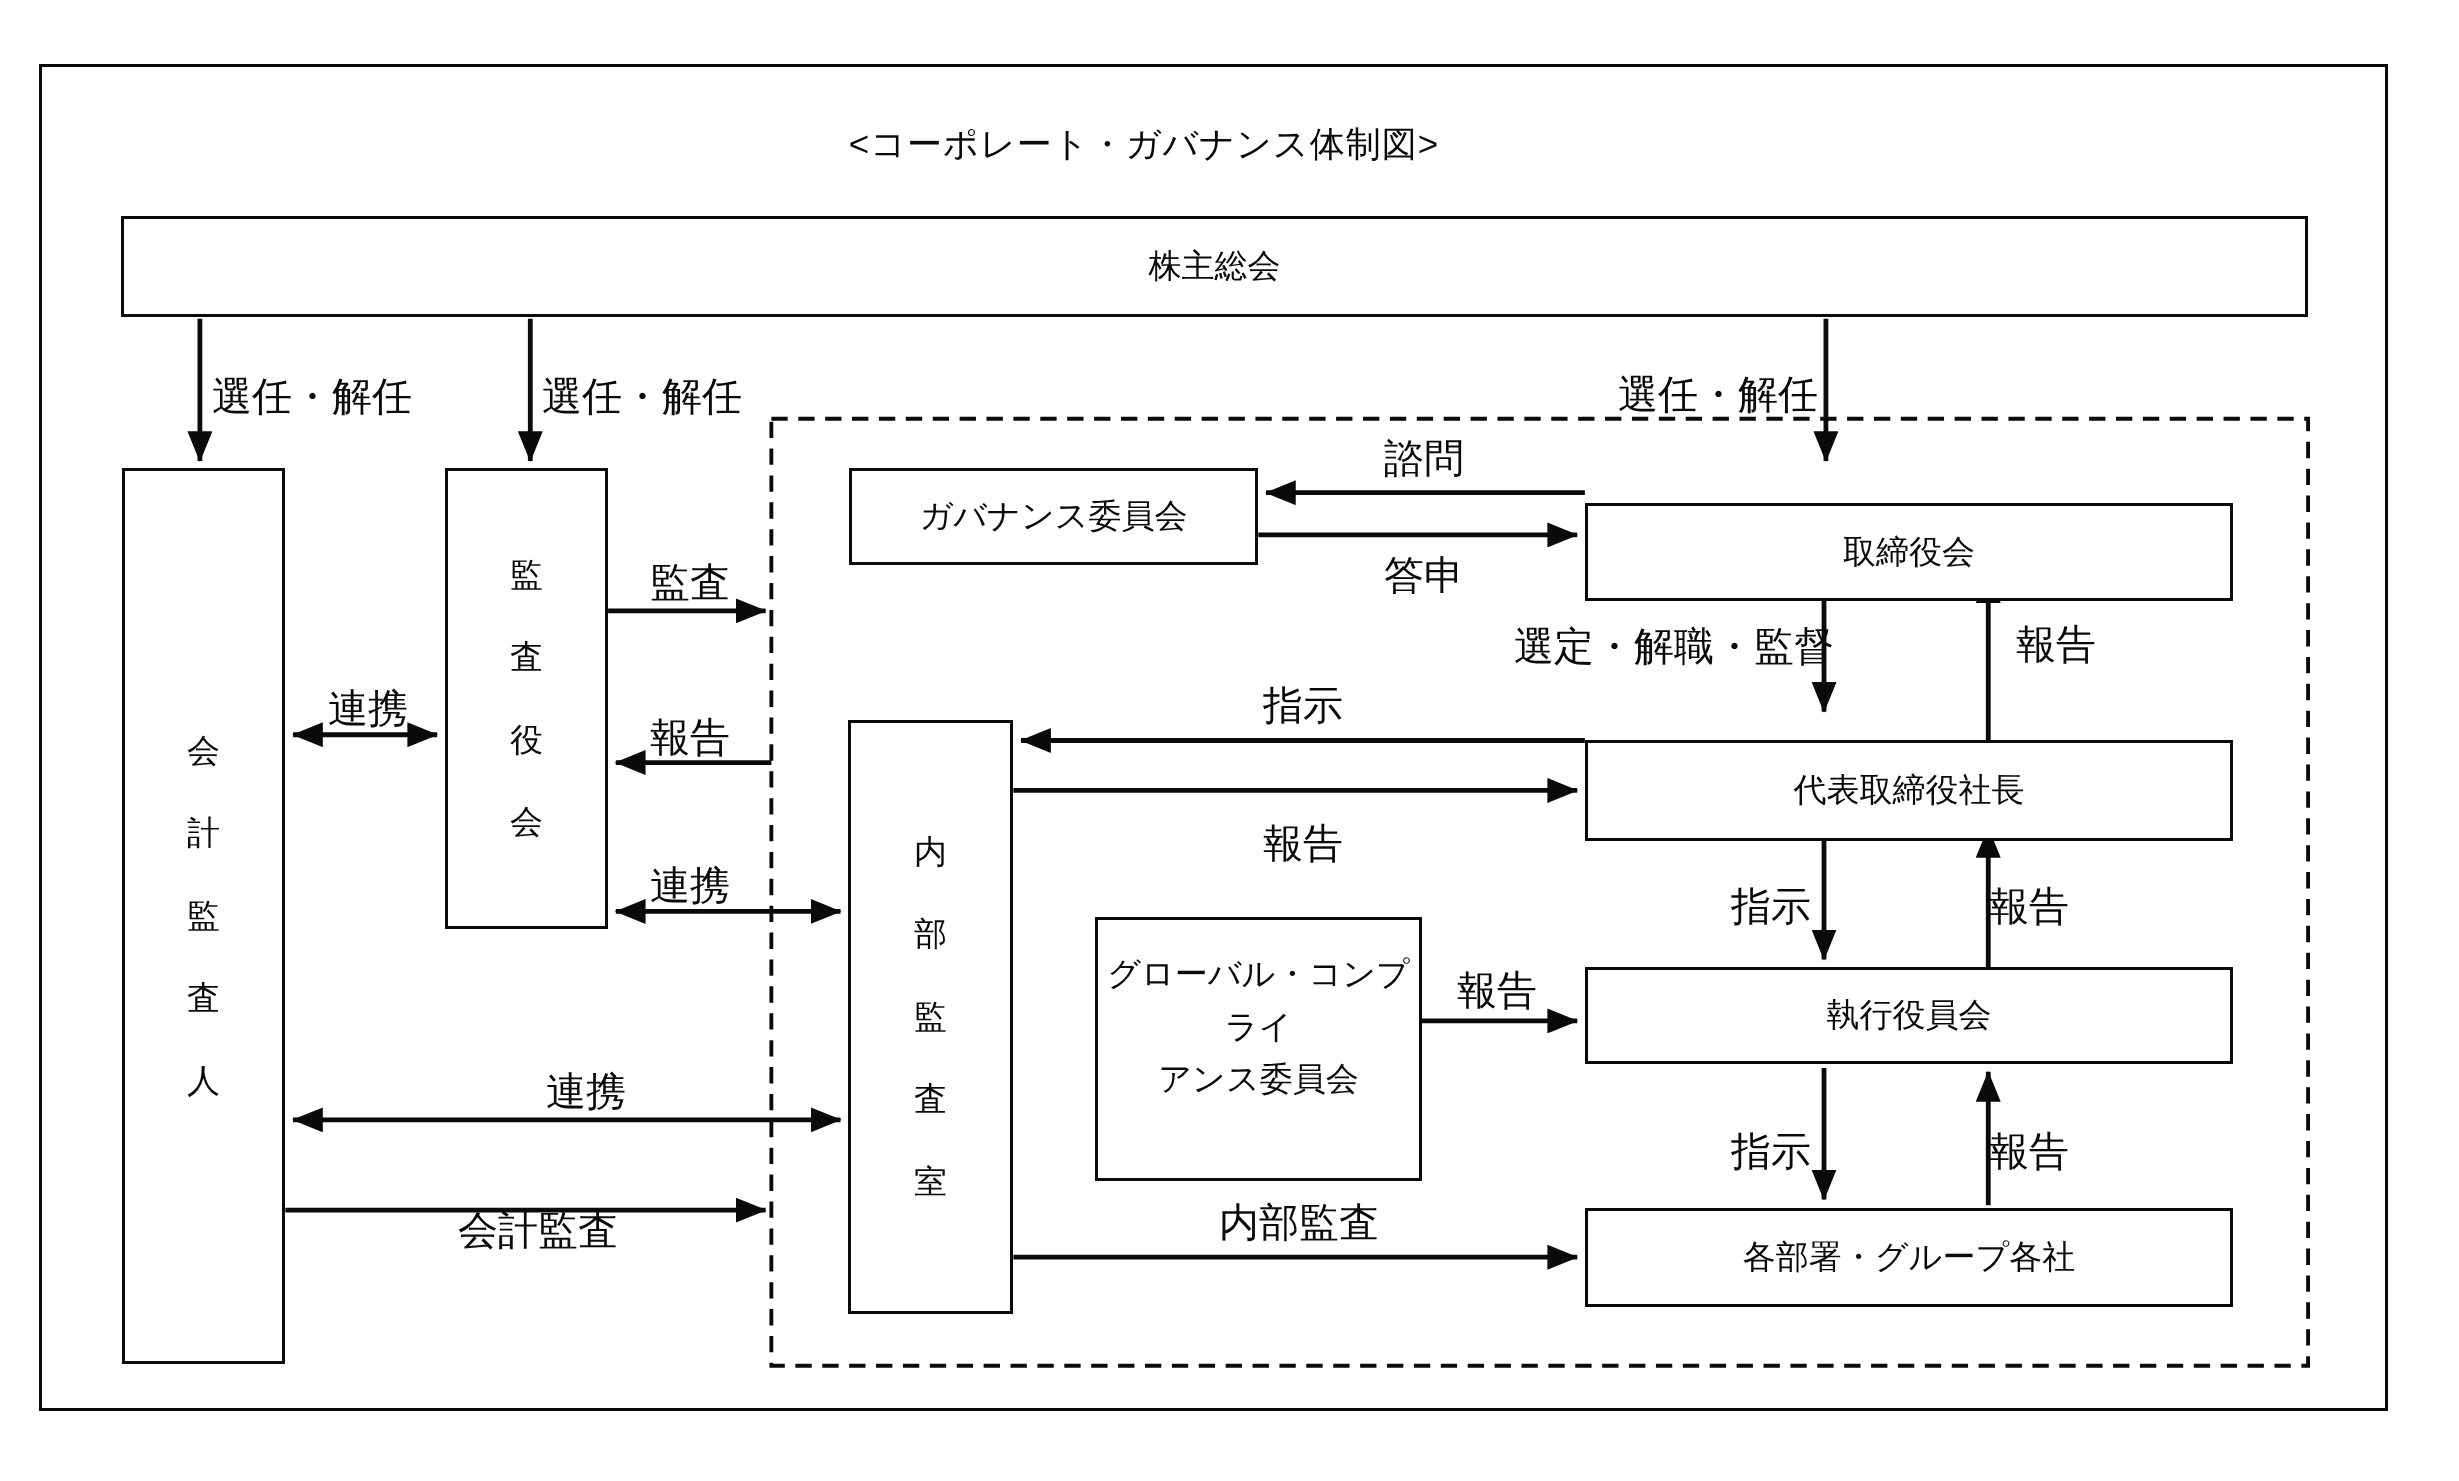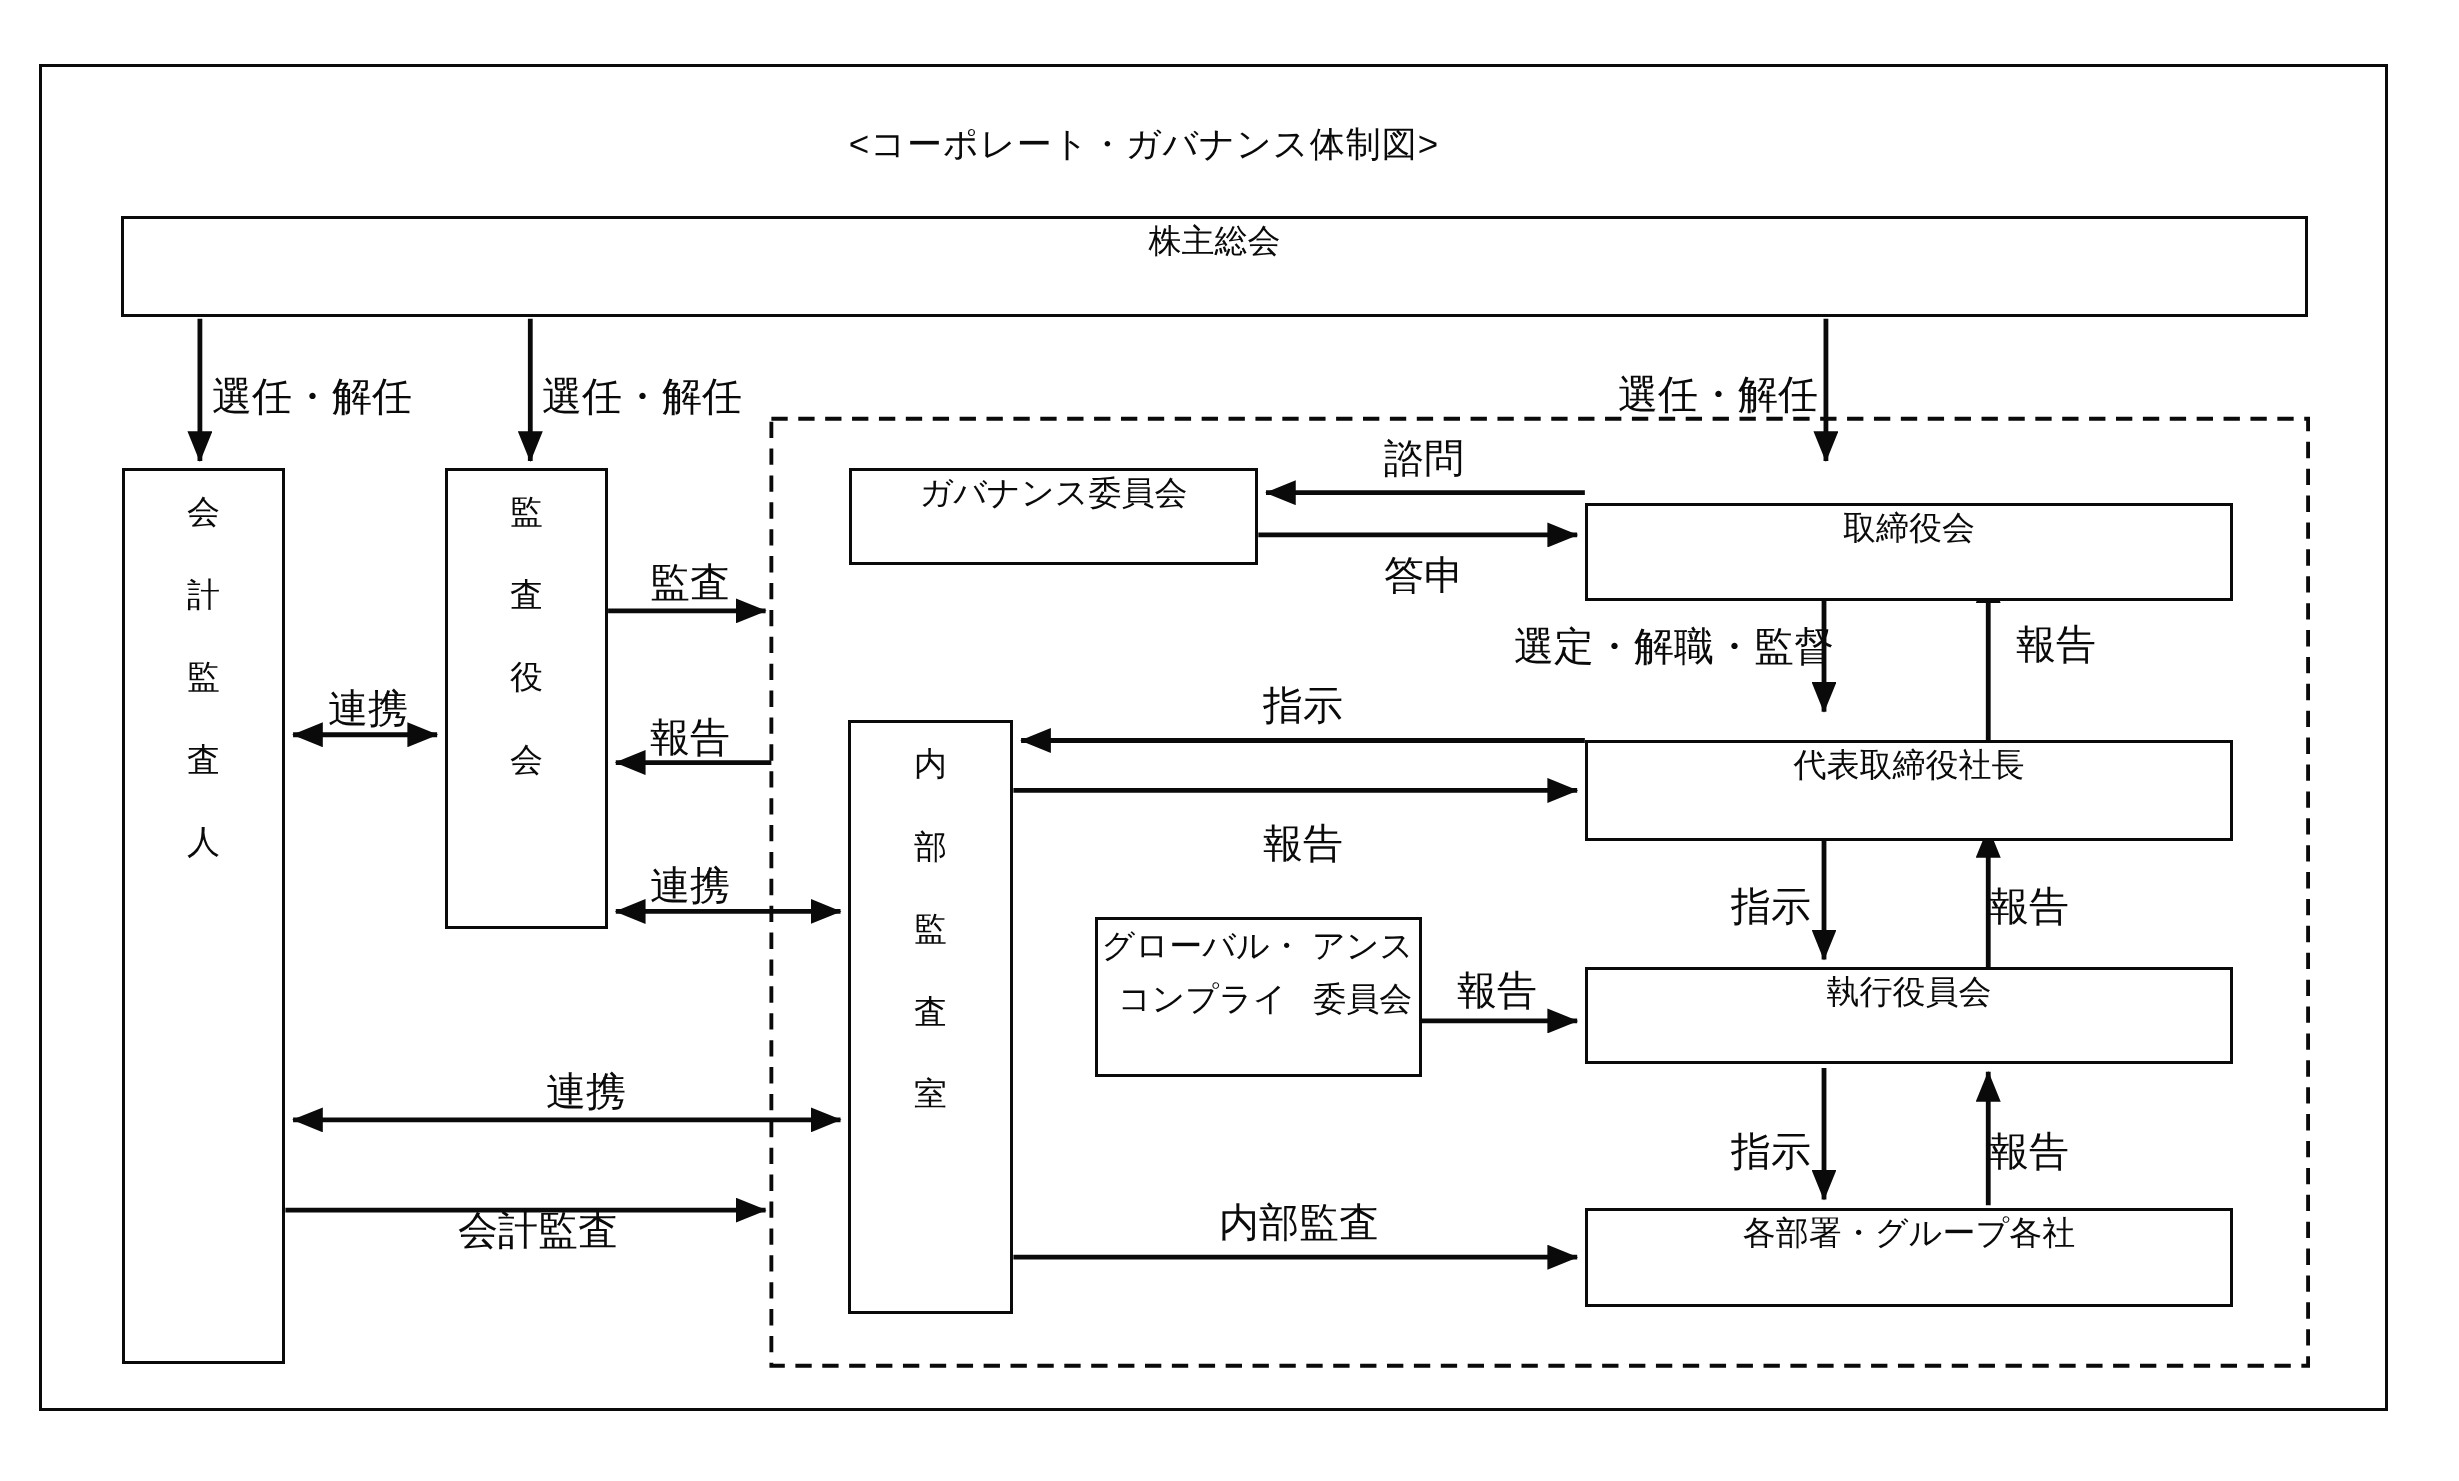--- a/index.html
+++ b/index.html
@@ -12,21 +12,21 @@
   #frame{
     left:39px;top:64px;width:2349px;height:1347px;
     border:3.8px solid #0a0a0a;box-sizing:border-box;background:#fff;
   }
   #title{
     left:0;top:121px;width:2252px;text-align:center;
     font-size:35px;letter-spacing:1px;margin-left:18px;
   }
   .node{
     border:3.8px solid #0a0a0a;box-sizing:border-box;background:#fff;
-    display:flex;justify-content:center;
+    display:flex;align-items:center;justify-content:center;
     font-size:33px;text-align:center;z-index:3;
   }
   .vlabel{white-space:pre;line-height:2.5;font-size:33px;}
   .edge-label{
     transform:translate(-50%,-50%);white-space:nowrap;
     font-size:40px;background:transparent;z-index:4;
   }
   #arrows{left:0;top:0;width:2459px;height:1481px;z-index:2;}
   .two-line{line-height:1.6;padding-bottom:44px;}
 </style>
@@ -103,21 +103,21 @@
   </div>
 
   <div class="node abs" style="left:848px;top:720px;width:165px;height:594px;">
     <span class="vlabel">内
 部
 監
 査
 室</span>
   </div>
 
-  <div class="node two-line abs" style="left:1095px;top:917px;width:327px;height:160px;flex-direction:row;">
+  <div class="node two-line abs" style="left:1095px;top:917px;width:327px;height:264px;flex-direction:column;">
     <span>グローバル・コンプライ</span>
     <span>アンス委員会</span>
   </div>
 
   <div class="node abs" style="left:1585px;top:967px;width:648px;height:97px;">
     <span>執行役員会</span>
   </div>
 
   <div class="node abs" style="left:1585px;top:1208px;width:648px;height:99px;">
     <span>各部署・グループ各社</span>

